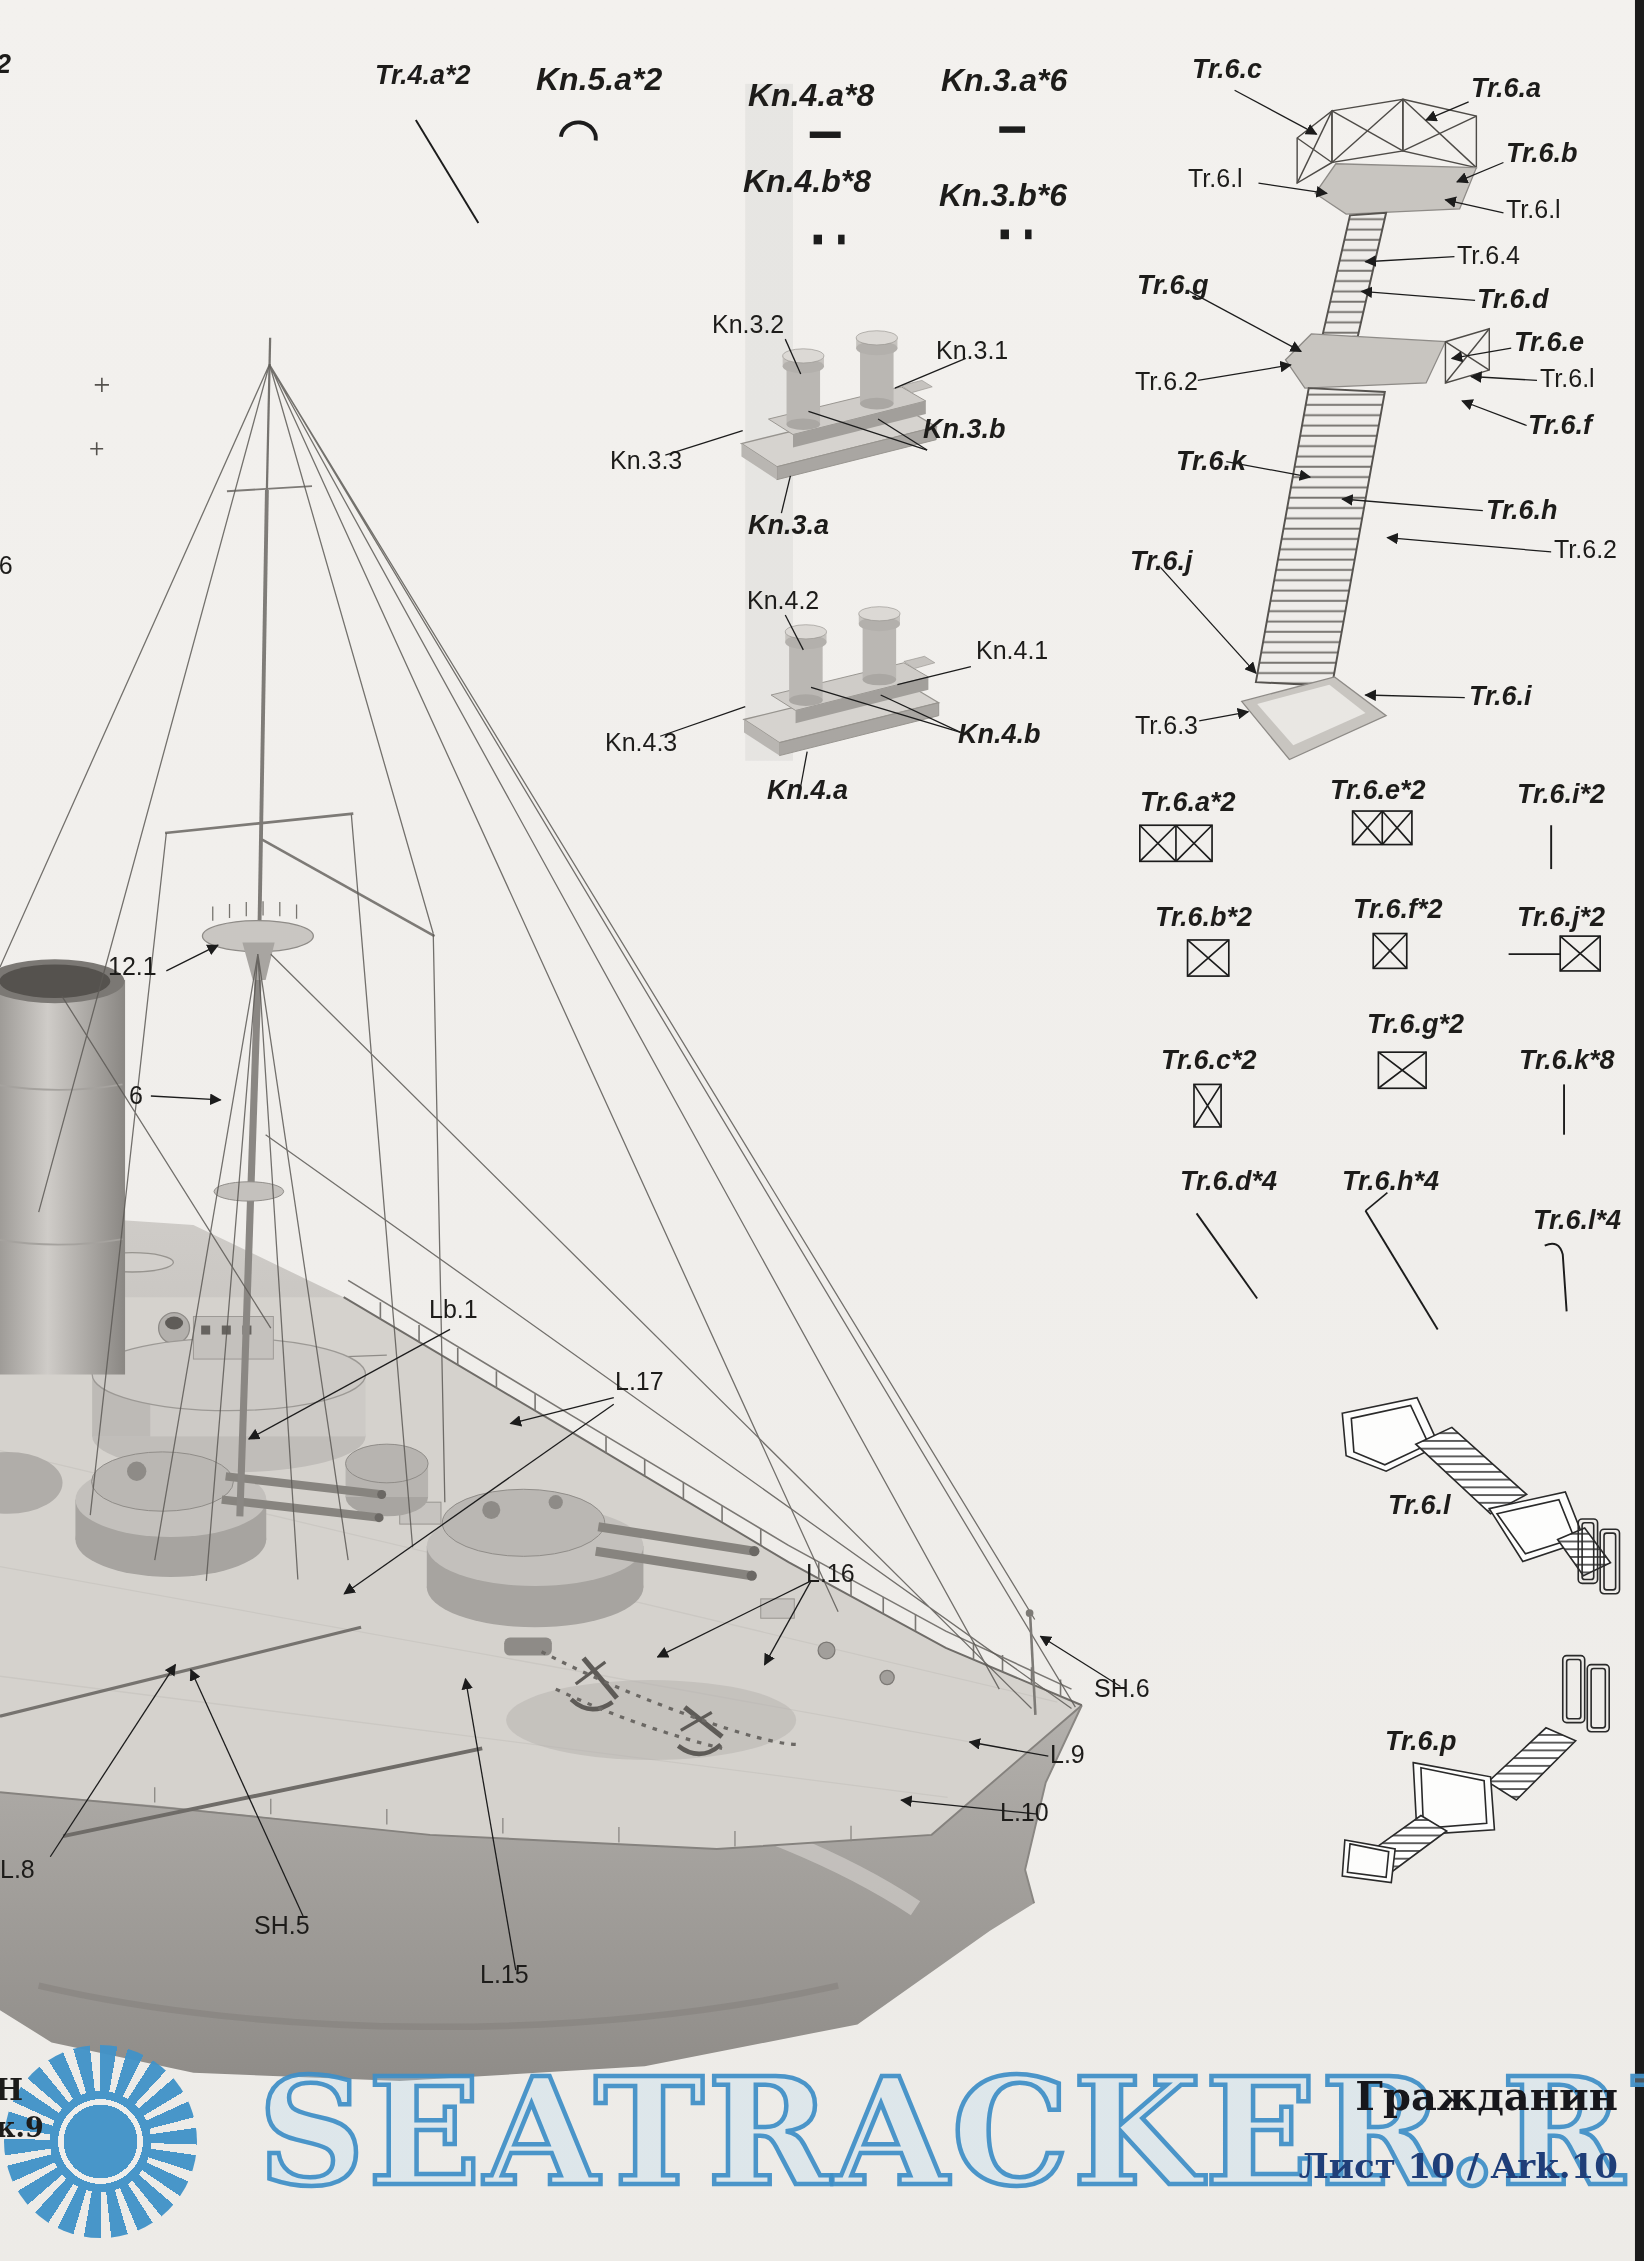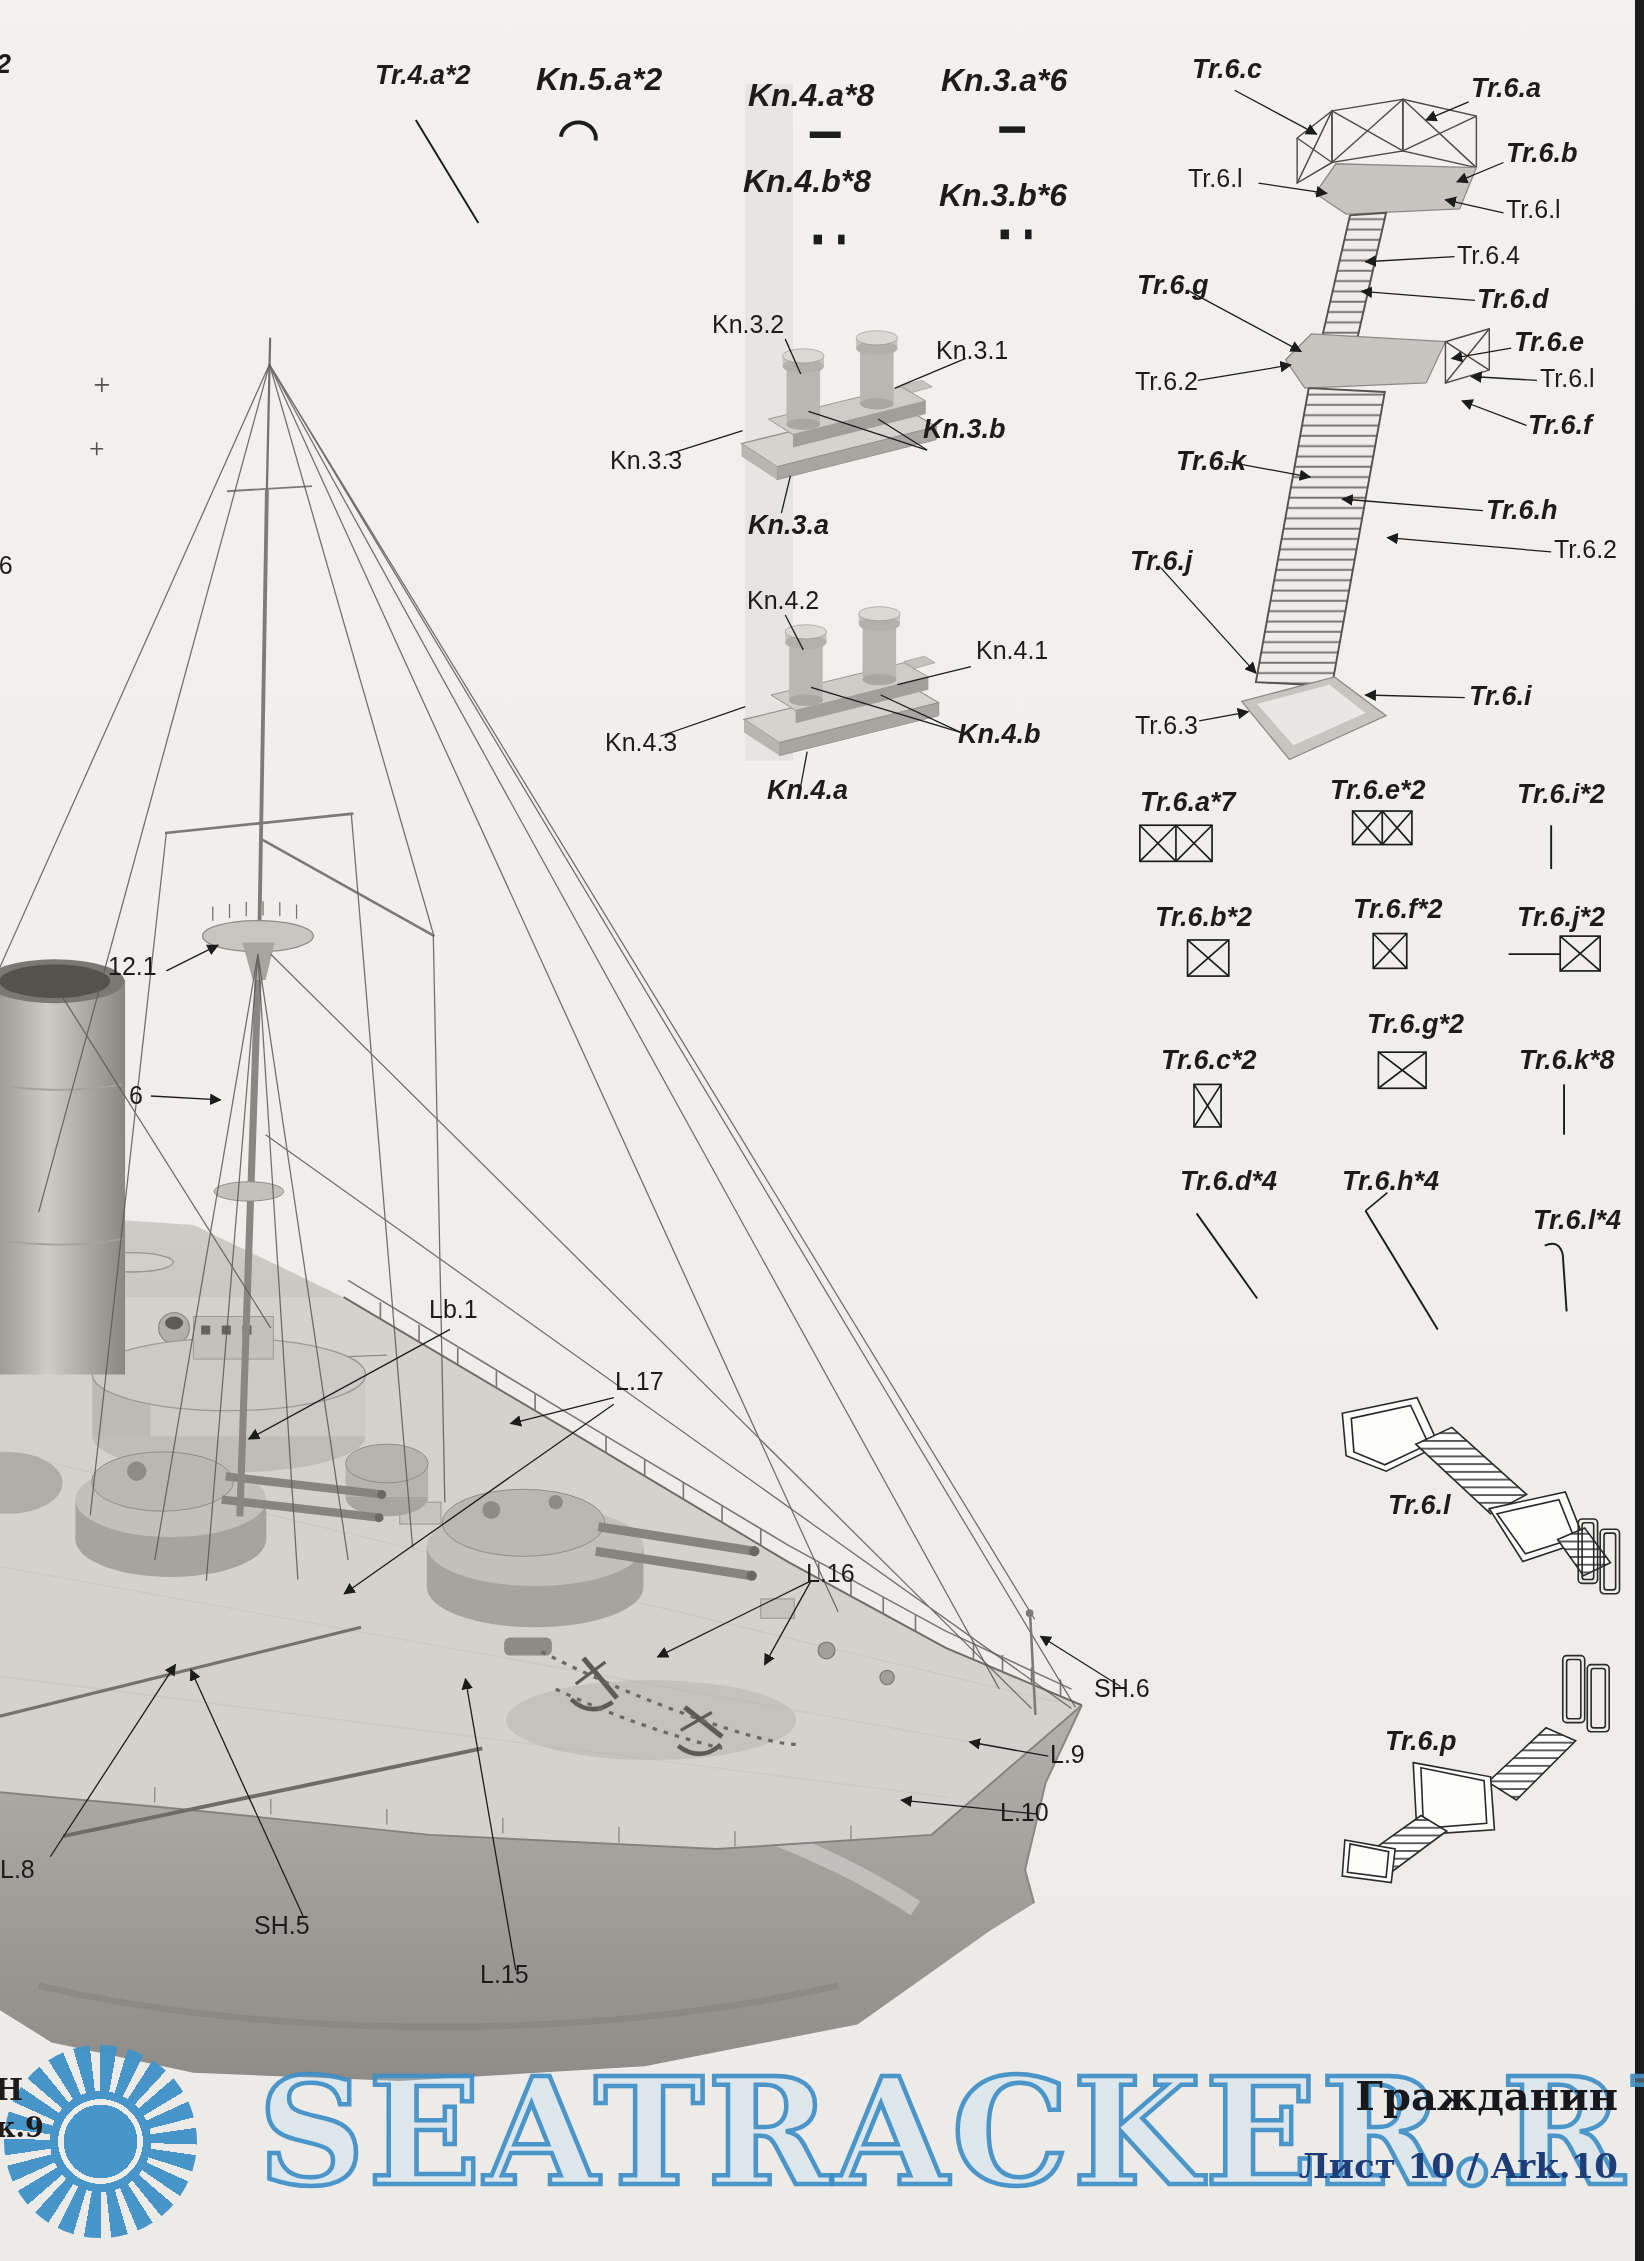--- a/index.html
+++ b/index.html
@@ -356,21 +356,21 @@
 <span class="lbl p" style="left:610px;top:447px">Kn.3.3</span>
 <span class="lbl b" style="left:923px;top:415px">Kn.3.b</span>
 <span class="lbl b" style="left:748px;top:511px">Kn.3.a</span>
 
 <span class="lbl p" style="left:747px;top:587px">Kn.4.2</span>
 <span class="lbl p" style="left:976px;top:637px">Kn.4.1</span>
 <span class="lbl p" style="left:605px;top:729px">Kn.4.3</span>
 <span class="lbl b" style="left:958px;top:720px">Kn.4.b</span>
 <span class="lbl b" style="left:767px;top:776px">Kn.4.a</span>
 
-<span class="lbl b" style="left:1140px;top:788px">Tr.6.a*7</span>
+<span class="lbl b" style="left:1140px;top:788px">Tr.6.a*2</span>
 <span class="lbl b" style="left:1330px;top:776px">Tr.6.e*2</span>
 <span class="lbl b" style="left:1517px;top:780px">Tr.6.i*2</span>
 <span class="lbl b" style="left:1155px;top:903px">Tr.6.b*2</span>
 <span class="lbl b" style="left:1353px;top:895px">Tr.6.f*2</span>
 <span class="lbl b" style="left:1517px;top:903px">Tr.6.j*2</span>
 <span class="lbl b" style="left:1161px;top:1046px">Tr.6.c*2</span>
 <span class="lbl b" style="left:1367px;top:1010px">Tr.6.g*2</span>
 <span class="lbl b" style="left:1519px;top:1046px">Tr.6.k*8</span>
 <span class="lbl b" style="left:1180px;top:1167px">Tr.6.d*4</span>
 <span class="lbl b" style="left:1342px;top:1167px">Tr.6.h*4</span>

